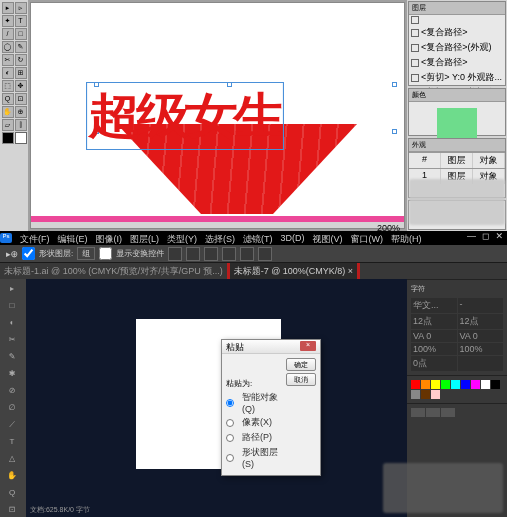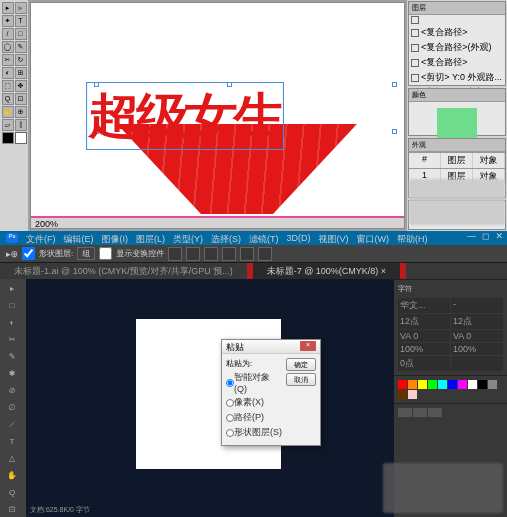--- a/index.html
+++ b/index.html
@@ -2,66 +2,66 @@
 <html><head>
 <meta charset="utf-8">
 <style>
 *{margin:0;padding:0;box-sizing:border-box;font-family:sans-serif;font-size:9px;}
 body{background:#fff;width:507px;}
 .app{position:relative;}
 .ai{background:#a0a0a0;position:relative;height:231px;display:flex;}
 .ai-tools{width:28px;background:#d4d4d4;display:flex;flex-wrap:wrap;align-content:flex-start;padding:1px;}
 .ai-tools div{width:12px;height:12px;background:#b8b8b8;margin:0.5px;border:1px solid #888;font-size:7px;text-align:center;line-height:10px;}
 .ai-swatch{width:12px;height:12px;margin:2px;}
-.ai-canvas-area{flex:1;background:#fff;margin:2px;position:relative;border:1px solid #888;}
+.ai-canvas-area{flex:1;background:#fff;margin:2px;position:relative;border:1px solid #888;text-align:right;}
 .ai-canvas{position:absolute;inset:6px 6px 14px 6px;background:#fff;}
 .artwork{position:absolute;left:60px;top:60px;width:280px;height:130px;}
 .red-text{position:absolute;top:15px;left:0;font-size:48px;font-weight:900;color:#e21818;letter-spacing:-4px;transform:scaleX(1.1);font-family:'Arial Black',sans-serif;white-space:nowrap;z-index:2;}
 .red-text::before{content:'';position:absolute;inset:-2px;border:1px solid #4a90d9;pointer-events:none;}
 .extrude{position:absolute;top:55px;left:20px;width:240px;height:90px;background:#e21818;clip-path:polygon(0 0,100% 0,65% 100%,35% 100%);}
 .extrude::after{content:'';position:absolute;inset:0;background:repeating-linear-gradient(95deg,transparent 0,transparent 15px,rgba(255,255,255,0.15) 15px,rgba(255,255,255,0.15) 17px);}
 .handle{position:absolute;width:5px;height:5px;background:#fff;border:1px solid #4a90d9;}
-.ai-status{position:absolute;bottom:0;left:0;right:0;height:12px;background:#d4d4d4;border-top:2px solid #ec4899;font-size:7px;padding:1px 4px;}
+.ai-status{position:absolute;bottom:0;left:0;right:0;height:12px;background:#d4d4d4;border-top:6px solid #ec4899;font-size:7px;padding:1px 4px;}
 .ai-panels{width:100px;background:#d4d4d4;display:flex;flex-direction:column;}
 .ai-panel{border:1px solid #888;margin:1px;background:#e8e8e8;min-height:30px;}
 .ai-panel-h{background:#c0c0c0;padding:1px 3px;font-size:7px;border-bottom:1px solid #999;}
 .layer-row{display:flex;align-items:center;padding:1px 2px;font-size:7px;gap:2px;}
 .eye{width:8px;height:8px;border:1px solid #666;}
 .color-swatch{width:40px;height:30px;background:#6edc8c;margin:6px auto;}
 .layer-table{display:flex;font-size:7px;border-top:1px solid #999;}
 .layer-table div{flex:1;padding:1px;border-right:1px solid #ccc;text-align:center;}
 .blur-patch{position:absolute;background:rgba(200,200,200,0.85);border-radius:3px;filter:blur(1px);}
 
 .ps{background:#2a2a2a;position:relative;height:286px;}
-.ps-menu{height:14px;background:#0369a1;color:#ccc;display:flex;gap:8px;padding:2px 6px;font-size:8px;}
+.ps-menu{height:14px;background:#000000;color:#ccc;display:flex;gap:8px;padding:2px 0;font-size:8px;}
 .ps-menu .logo{width:12px;height:10px;background:#1473e6;border-radius:2px;font-size:6px;text-align:center;color:#fff;}
 .ps-opts{height:18px;background:#424242;border-bottom:1px solid #1a1a1a;display:flex;align-items:center;gap:4px;padding:0 6px;}
 .ps-opts .lbl{color:#ccc;font-size:8px;}
 .ps-opts .sq{width:14px;height:14px;border:1px solid #666;background:#383838;}
 .ps-tabs{height:16px;background:#383838;display:flex;color:#999;font-size:8px;}
-.ps-tabs div{padding:2px 14px;border-right:6px solid #b91c1c;}
+.ps-tabs div{padding:2px 4px;border-right:3px solid #b91c1c;}
 .ps-tabs .active{background:#2a2a2a;color:#ccc;}
 .ps-body{display:flex;height:238px;}
 .ps-tools{width:26px;background:#424242;display:flex;flex-wrap:wrap;align-content:flex-start;padding:2px;gap:1px;}
 .ps-tools div{width:20px;height:16px;background:#424242;font-size:8px;text-align:center;color:#aaa;line-height:16px;}
 .ps-canvas-area{flex:1;background:#0f172a;position:relative;}
 .ps-canvas{position:absolute;left:110px;top:40px;width:145px;height:150px;background:#fff;}
-.ps-rpanels{width:113px;background:#383838;display:flex;flex-direction:column;}
+.ps-rpanels{width:100px;background:#383838;display:flex;flex-direction:column;}
 .ps-panel{border-top:1px solid #222;padding:2px;min-height:24px;}
 .ps-panel-h{color:#ccc;font-size:7px;padding:2px;}
 .char-grid{display:grid;grid-template-columns:1fr 1fr;gap:1px;font-size:6px;color:#999;padding:2px;}
 .char-grid div{background:#2e2e2e;padding:1px 2px;}
 .sw-row{display:flex;flex-wrap:wrap;gap:1px;padding:2px;}
 .sw-row div{width:9px;height:9px;}
 .ps-dialog{position:absolute;left:195px;top:60px;width:100px;background:#f0f0f0;border:1px solid #888;box-shadow:2px 2px 6px rgba(0,0,0,0.4);z-index:10;}
 .ps-dialog-t{height:14px;background:linear-gradient(#fdfdfd,#e4e4e4);display:flex;justify-content:space-between;padding:1px 4px;font-size:8px;border-bottom:1px solid #ccc;}
 .ps-dialog-t .x{width:16px;height:10px;background:#c75050;color:#fff;text-align:center;font-size:7px;border-radius:1px;}
 .ps-dialog-b{padding:4px;display:flex;gap:4px;}
-.radios{flex:1;}
-.radios label{display:flex;align-items:center;gap:0;font-size:8px;margin:2px 0;color:#333;}
+.radios{flex:1;margin-top:20px;}
+.radios label{display:flex;align-items:center;gap:8px;font-size:8px;margin:2px 0;color:#333;}
 .radios input{width:8px;height:8px;}
 .dlg-btns button{display:block;width:30px;height:13px;font-size:7px;margin-bottom:2px;background:linear-gradient(#fdfdfd,#e0e0e0);border:1px solid #888;border-radius:2px;}
 .win-ctrl{position:absolute;top:0;right:4px;color:#ccc;font-size:9px;display:flex;gap:6px;}
 </style>
 </head>
 <body>
 
 <div class="app ai">
   <div class="ai-tools">
     <div>▸</div>

